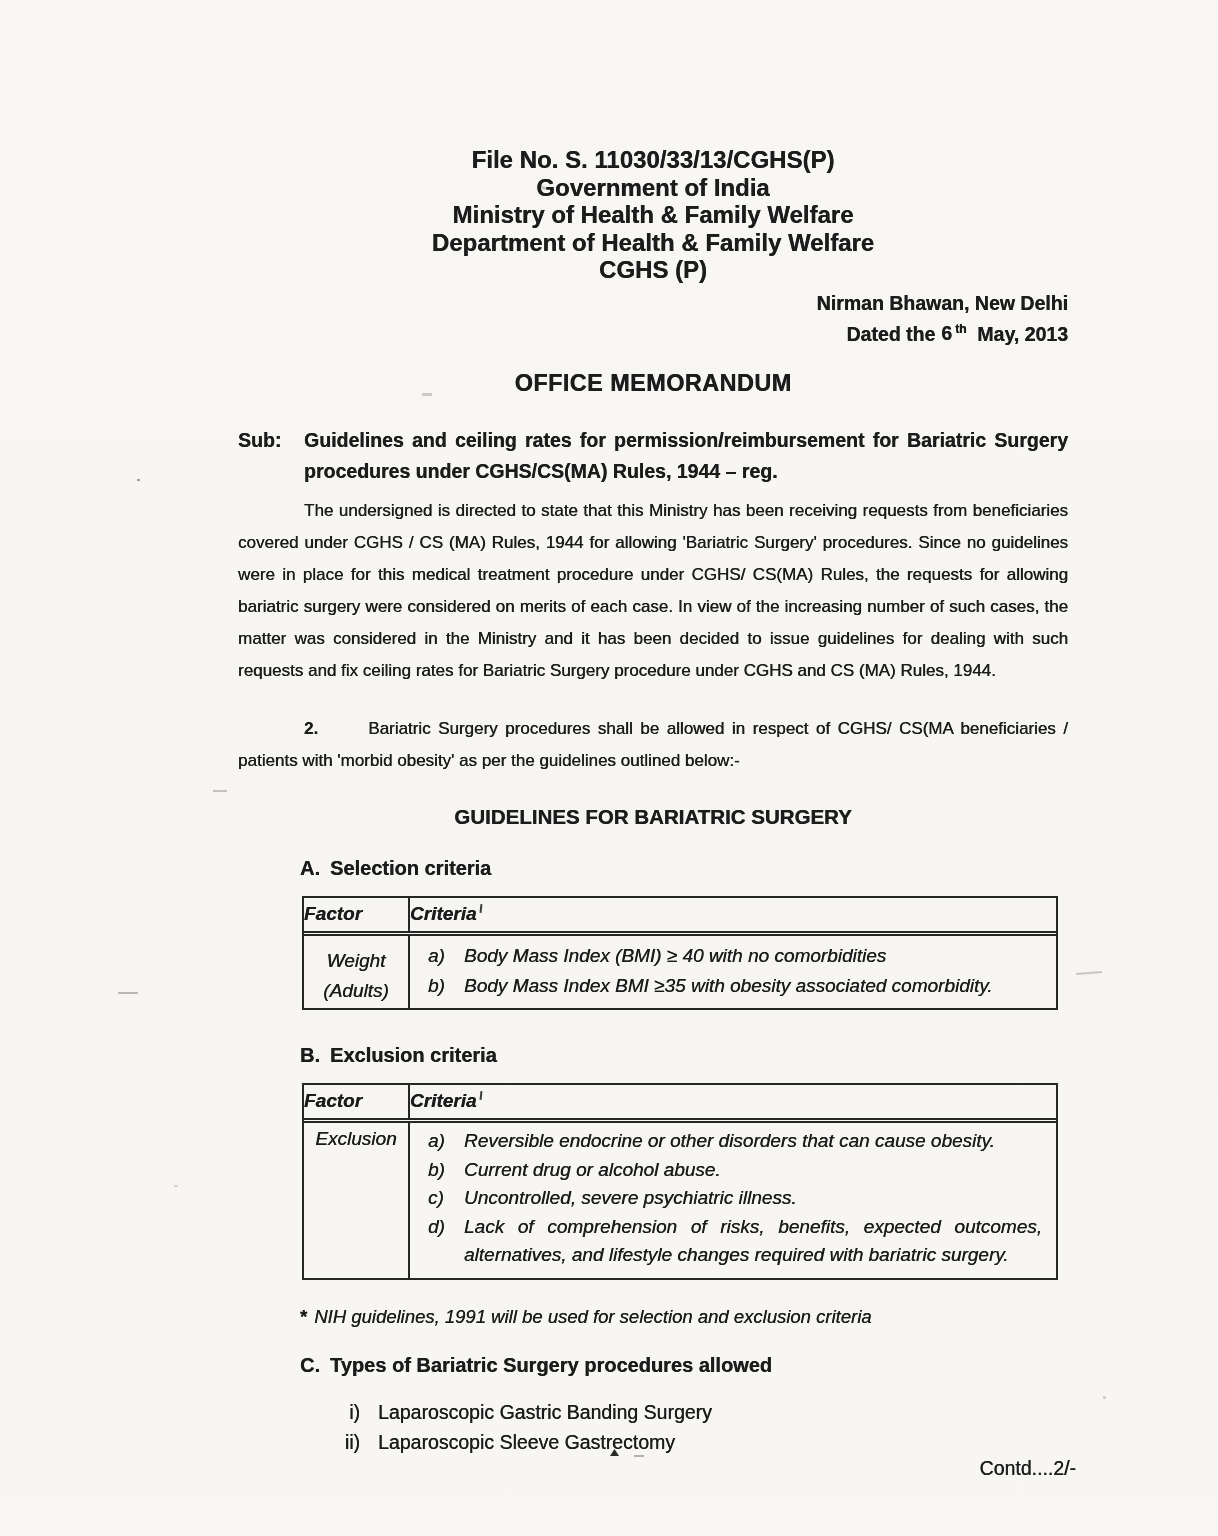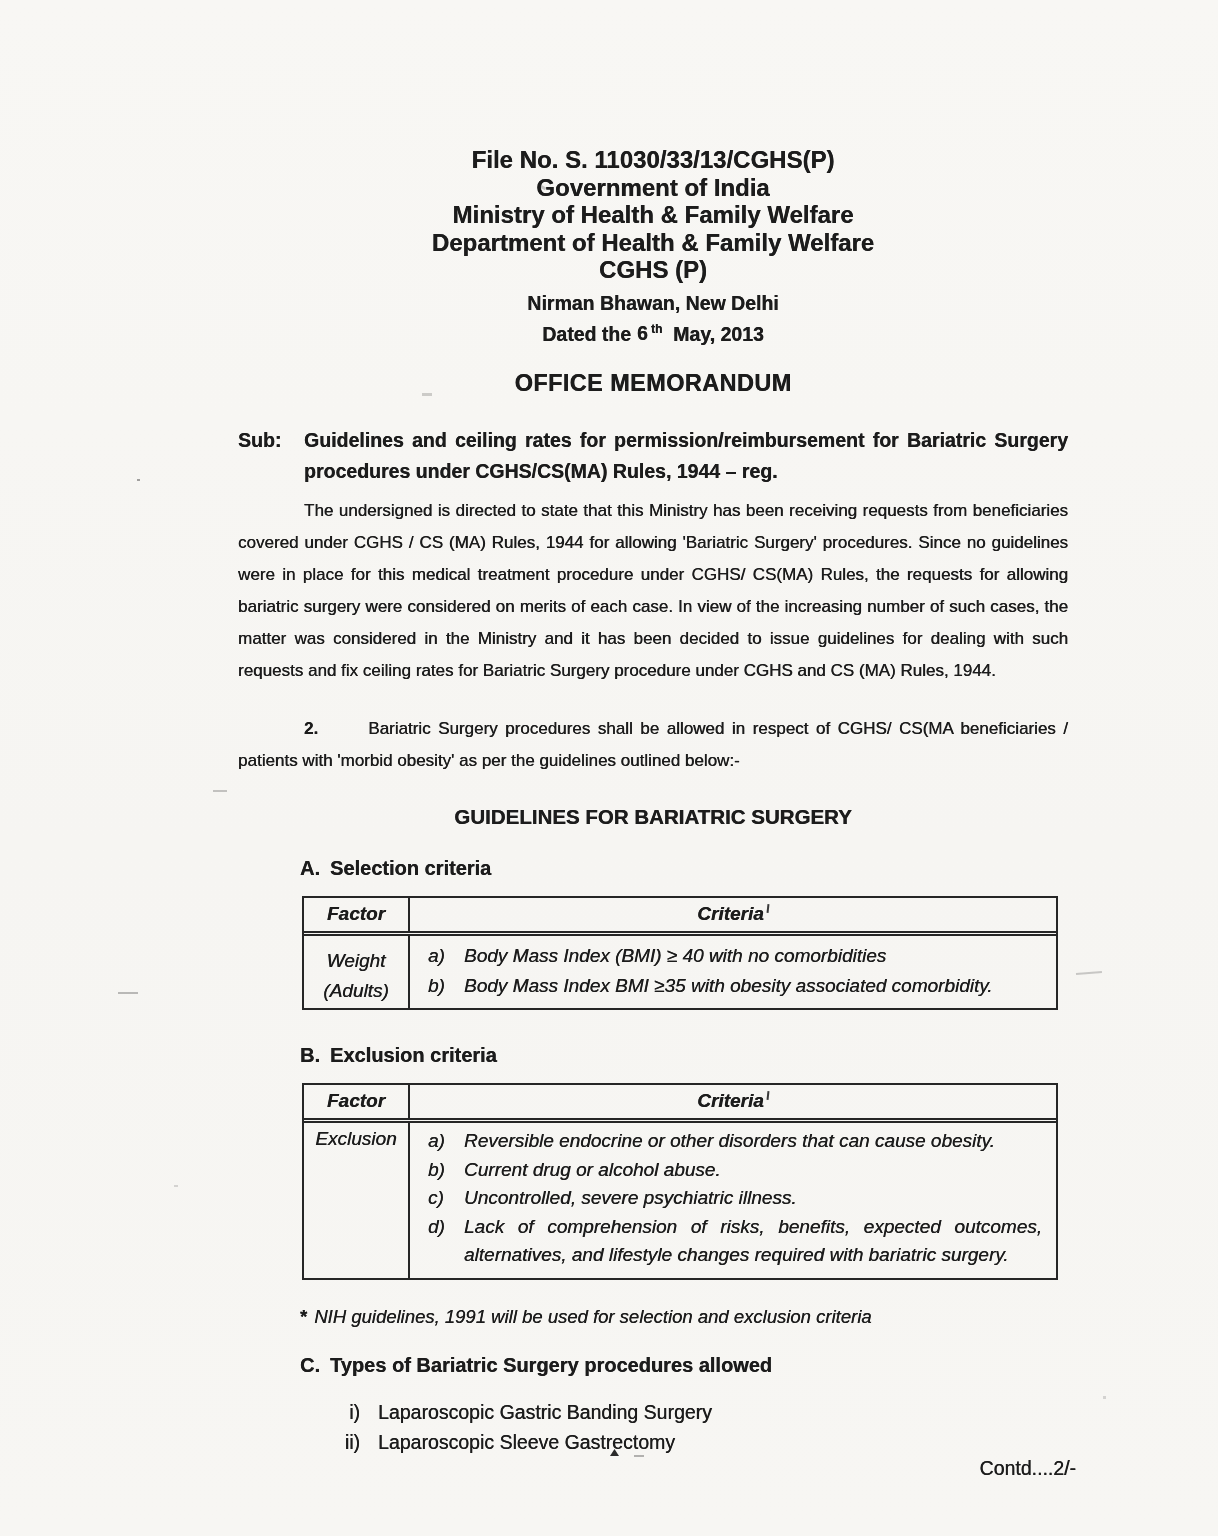--- a/index.html
+++ b/index.html
@@ -12,21 +12,21 @@
     font-family:"Liberation Sans", sans-serif;
     overflow:hidden;
   }
   .content { margin:0 150px 0 238px; padding-top:146px; }
   .u { text-decoration-thickness:2px; text-underline-offset:4px; }
 
   
   .letterhead { text-align:center; font-weight:bold; font-size:24px; line-height:27.5px; text-shadow:0.3px 0 currentColor; }
 
   
-  .date-block { margin-top:6px; text-align:center; font-weight:bold; font-size:19.5px; line-height:26px; text-shadow:0.3px 0 currentColor; }
+  .date-block { margin-top:6px; text-align:right; font-weight:bold; font-size:19.5px; line-height:26px; text-shadow:0.3px 0 currentColor; }
   .date-block sup { font-size:12px; }
   .dday { margin:0 3px 0 6px; }
 
   
   .om-title { margin-top:24px; text-align:center; font-size:23.5px; font-weight:bold; letter-spacing:0.4px; text-shadow:0.4px 0 currentColor; }
 
   
   .subject { margin-top:28px; display:flex; font-weight:bold; font-size:19.5px; line-height:31px; text-shadow:0.3px 0 currentColor; }
   .sub-label { flex:none; width:66px; }
   .sub-text { flex:1; text-align:justify; }
@@ -41,21 +41,21 @@
   .main-heading { margin-top:28px; text-align:center; font-size:20.5px; font-weight:bold; text-shadow:0.35px 0 currentColor; }
 
   
   .sec-head { margin:28px 0 0 62px; font-size:20px; font-weight:bold; text-shadow:0.3px 0 currentColor; }
   .sec-head .sec-label { margin-right:10px; }
 
   
   .tbl { margin:16px 0 0 64px; width:752px; border:2px solid #262626; font-style:italic; font-size:19px; text-shadow:0.3px 0 currentColor; }
   .tr { display:flex; }
   .thead { border-bottom:5px double #262626; font-weight:bold; }
-  .thead .td { padding:5px 0 6px; text-align:center; }
+  .thead .td { padding:5px 0 6px; }
   .fcol { flex:none; width:104px; border-right:2px solid #262626; }
   .ccol { flex:1; min-width:0; }
   .crit-h { position:relative; }
   .crit-h::after { content:""; display:inline-block; width:2px; height:9px; background:#3a3a3a; margin-left:3px; vertical-align:super; transform:rotate(6deg); }
   .tbody .fcol { text-align:center; }
   .tbl-a .tbody .fcol { padding-top:10px; line-height:30px; }
   .tbl-a .tbody .ccol { padding:5px 0 7px; }
   .tbl-a .crit-item { line-height:30px; }
   .tbl-b .tbody .fcol { padding-top:5px; }
   .tbl-b .tbody .ccol { padding:4px 0 8px; }

